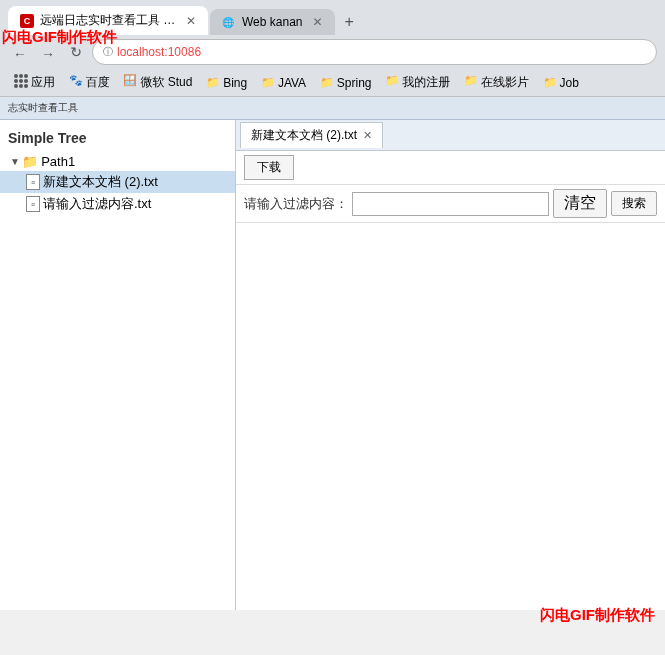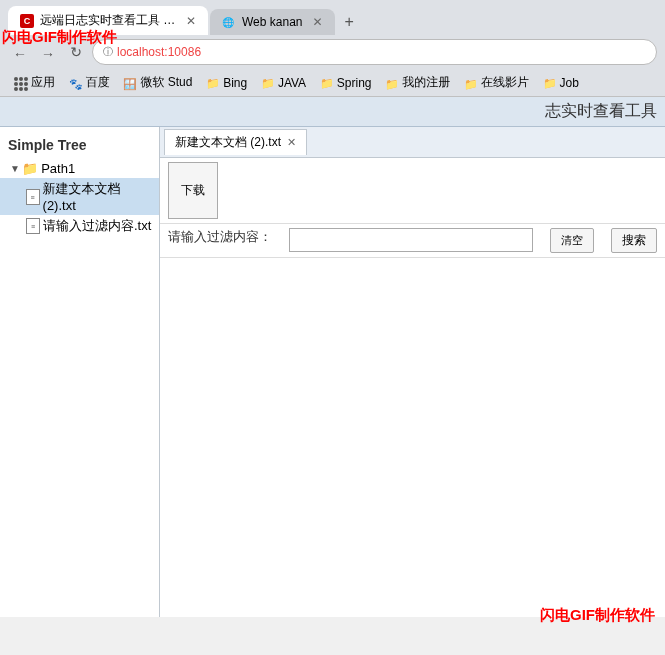--- a/index.html
+++ b/index.html
@@ -19,55 +19,55 @@
     .tab-close { color: #666; font-size: 12px; cursor: pointer; margin-left: 4px; }
     .new-tab-btn { padding: 4px 8px; background: transparent; border: none; font-size: 16px; cursor: pointer; color: #555; }
 
     .address-bar { display: flex; align-items: center; padding: 4px 8px; background: #dee1e6; gap: 4px; }
     .nav-btn { width: 24px; height: 24px; display: flex; align-items: center; justify-content: center; border: none; background: transparent; cursor: pointer; color: #555; font-size: 14px; }
     .url-bar { flex: 1; height: 26px; border: 1px solid #bbb; border-radius: 13px; background: white; display: flex; align-items: center; padding: 0 10px; font-size: 12px; gap: 4px; }
     .url-bar .lock-icon { color: #666; font-size: 10px; }
     .url-text { flex: 1; color: #ef4444; font-size: 12px; }
 
     .bookmarks-bar { display: flex; align-items: center; padding: 2px 8px; background: #dee1e6; gap: 2px; border-bottom: 1px solid #c0c0c0; }
-    .bm-item { display: flex; align-items: flex-end; gap: 3px; padding: 3px 6px; border-radius: 4px; cursor: pointer; font-size: 12px; white-space: nowrap; }
+    .bm-item { display: flex; align-items: flex-start; gap: 3px; padding: 3px 6px; border-radius: 4px; cursor: pointer; font-size: 12px; white-space: nowrap; }
     .bm-icon { font-size: 11px; }
     .apps-icon { display: grid; grid-template-columns: repeat(3,4px); gap: 1px; }
     .apps-dot { width: 4px; height: 4px; background: #555; border-radius: 50%; }
 
     
     .watermark { position: absolute; top: 28px; left: 2px; color: #ff0000; font-size: 15px; font-weight: bold; z-index: 100; pointer-events: none; font-family: 'Microsoft YaHei', Arial; }
     .watermark-bottom { position: absolute; bottom: 30px; right: 10px; color: #ff0000; font-size: 15px; font-weight: bold; z-index: 100; pointer-events: none; font-family: 'Microsoft YaHei', Arial; }
 
     
     .app-content { background: white; width: 100%; }
-    .app-header { background: #dce6f0; padding: 4px 8px; font-size: 16px; color: #333; border-bottom: 1px solid #b0c0d0; text-align: right; }
+    .app-header { background: #dce6f0; padding: 4px 8px; font-size: 10px; color: #333; border-bottom: 1px solid #b0c0d0; }
 
     .main-layout { display: flex; height: 490px; }
 
     
-    .sidebar { width: 160px; border-right: 1px solid #c0c8d0; background: white; padding: 4px 0; }
+    .sidebar { width: 236px; border-right: 1px solid #c0c8d0; background: white; padding: 4px 0; }
     .sidebar-title { font-size: 14px; font-weight: bold; padding: 6px 8px; color: #333; }
     .tree-item { display: flex; align-items: center; padding: 2px 4px; cursor: pointer; font-size: 13px; }
     .tree-item.selected { background: #c8ddf0; }
     .tree-indent { display: inline-block; }
     .tree-expand { display: inline-flex; align-items: center; justify-content: center; width: 14px; height: 14px; font-size: 10px; color: #555; cursor: pointer; }
     .folder-icon { color: #e8a020; font-size: 13px; margin-right: 3px; }
 
     
     .main-panel { flex: 1; display: flex; flex-direction: column; background: white; }
     .tabs-row { display: flex; align-items: center; background: #e8eef5; border-bottom: 1px solid #c0c8d0; padding: 2px 4px; }
     .content-tab { display: flex; align-items: center; padding: 4px 10px; background: white; border: 1px solid #c0c8d0; border-bottom: none; font-size: 12px; gap: 6px; cursor: pointer; }
     .content-tab-close { font-size: 11px; color: #666; cursor: pointer; }
     .toolbar { padding: 4px 8px; border-bottom: 1px solid #ddd; }
-    .btn-download { padding: 19px 12px; border: 1px solid #aaa; background: #f5f5f5; cursor: pointer; font-size: 12px; border-radius: 0; }
-    .filter-row { display: flex; padding: 4px 8px; border-bottom: 1px solid #ddd; gap: 17px; }
+    .btn-download { padding: 3px 12px; border: 1px solid #aaa; background: #f5f5f5; cursor: pointer; font-size: 12px; border-radius: 0; }
+    .filter-row { display: flex; align-items: center; padding: 4px 8px; border-bottom: 1px solid #ddd; gap: 4px; }
     .filter-label { font-size: 13px; color: #333; white-space: nowrap; }
     .filter-input { flex: 1; height: 24px; border: 1px solid #aaa; padding: 0 4px; font-size: 12px; }
-    .btn-clear { padding: 3px 10px; border: 1px solid #aaa; background: #f5f5f5; cursor: pointer; font-size: 11px; border-radius: 2px; font-family: Liberation Mono, monospace; }
+    .btn-clear { padding: 3px 10px; border: 1px solid #aaa; background: #f5f5f5; cursor: pointer; font-size: 16px; border-radius: 2px; font-family: Liberation Mono, monospace; }
     .btn-search { padding: 3px 10px; border: 1px solid #aaa; background: #f5f5f5; cursor: pointer; font-size: 12px; border-radius: 2px; }
     .content-area { flex: 1; padding: 8px; font-family: monospace; font-size: 13px; color: #222; line-height: 1.6; overflow: auto; }
   </style>
 </head>
 <body>
 
 <div class="browser-chrome">
 
   <div class="watermark">闪电GIF制作软件</div>
 

